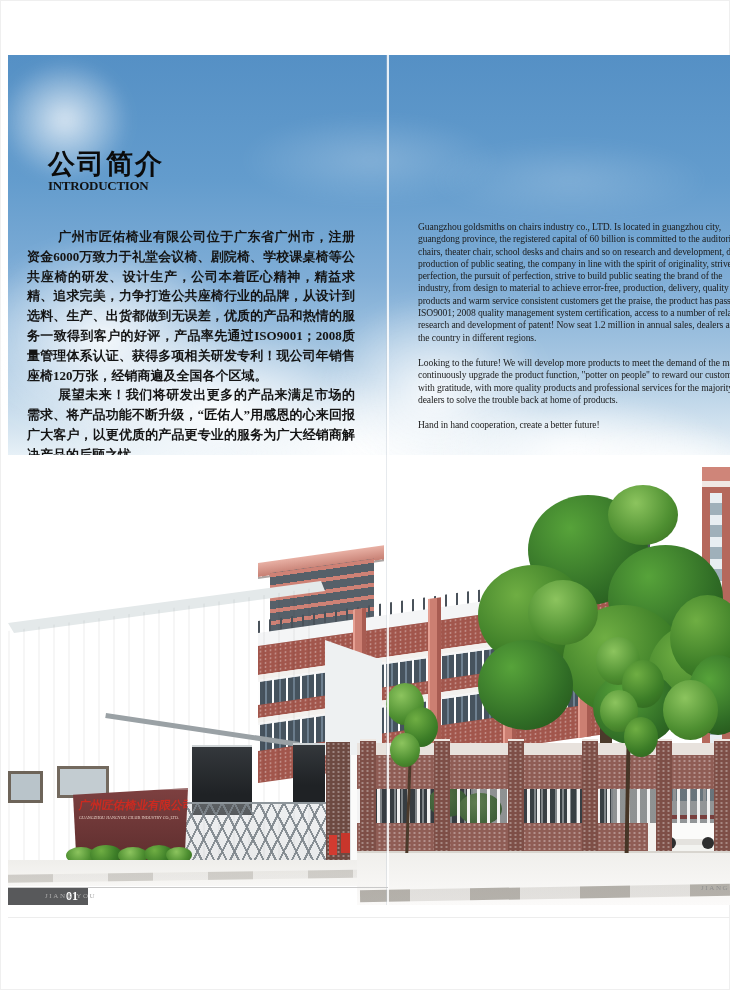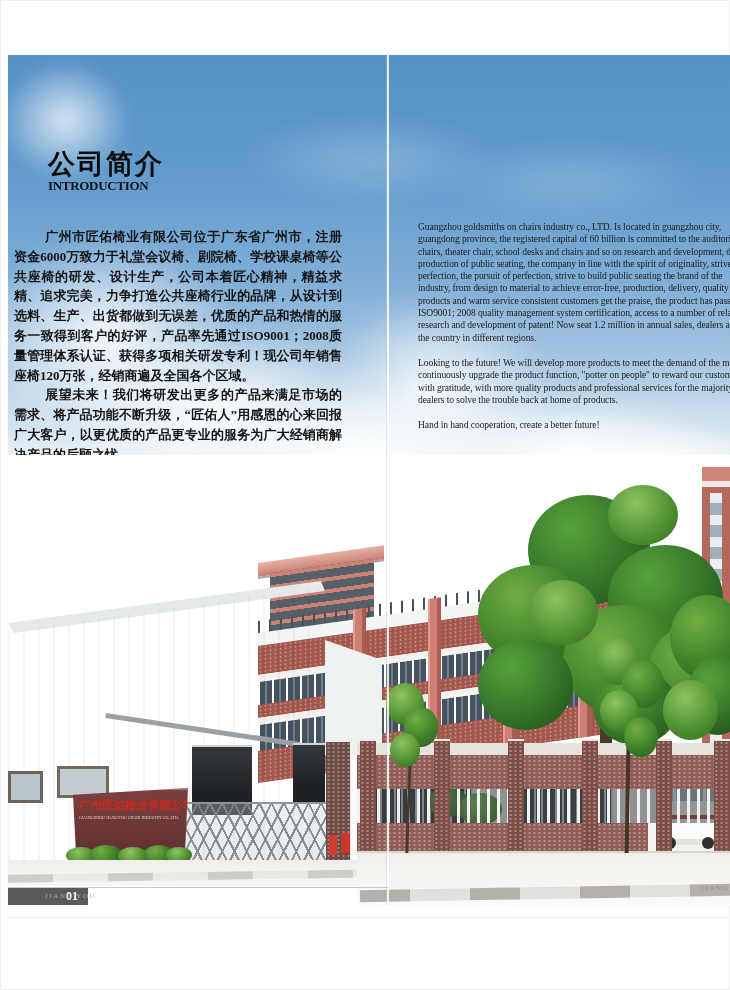--- a/index.html
+++ b/index.html
@@ -7,21 +7,21 @@
           font-family:Liberation Serif, serif;box-shadow:inset 0 0 0 1px #efefef;}
   .abs{position:absolute;}
   
   .sky{left:8px;top:55px;width:722px;height:445px;
        background:linear-gradient(180deg,#5590c5 0%,#639ccd 28%,#7fadd6 50%,#a9c8e2 70%,#d7e6f1 85%,#f4f9fc 94%,#ffffff 100%);}
   .cloud{border-radius:50%;filter:blur(7px);background:radial-gradient(closest-side,rgba(255,255,255,.96),rgba(255,255,255,0));}
   
   .title-cn{font-size:27px;font-weight:bold;color:#0b0b0b;letter-spacing:2px;line-height:1.05;}
   .title-en{font-size:13px;font-weight:bold;color:#111;letter-spacing:-0.3px;}
   
-  .cn-text{left:14px;top:227px;width:328px;font-size:13px;line-height:19.8px;font-weight:600;
+  .cn-text{left:27px;top:227px;width:328px;font-size:13px;line-height:19.8px;font-weight:600;
            color:#141414;text-align:justify;}
   .cn-text p{margin:0;text-indent:2.4em;}
   .en-text{left:418px;top:221px;width:336px;font-size:9.6px;line-height:12.3px;color:#1c1c1c;letter-spacing:-0.1px;}
   .en-text p{margin:0 0 13px 0;}
   
   .photo{left:8px;top:455px;width:722px;height:450px;overflow:hidden;background:#fff;}
   .spk{background-image:radial-gradient(rgba(255,255,255,0.32) 1px,transparent 1.35px);background-size:5px 4px;}
   .brick{background-color:#a2564c;}
   .brick2{background-color:#8f5d55;}
   .winrow{background:repeating-linear-gradient(90deg,#fdfdfd 0 2px,#46535e 2px 7px,#6e8090 7px 9px,#46535e 9px 14px);

